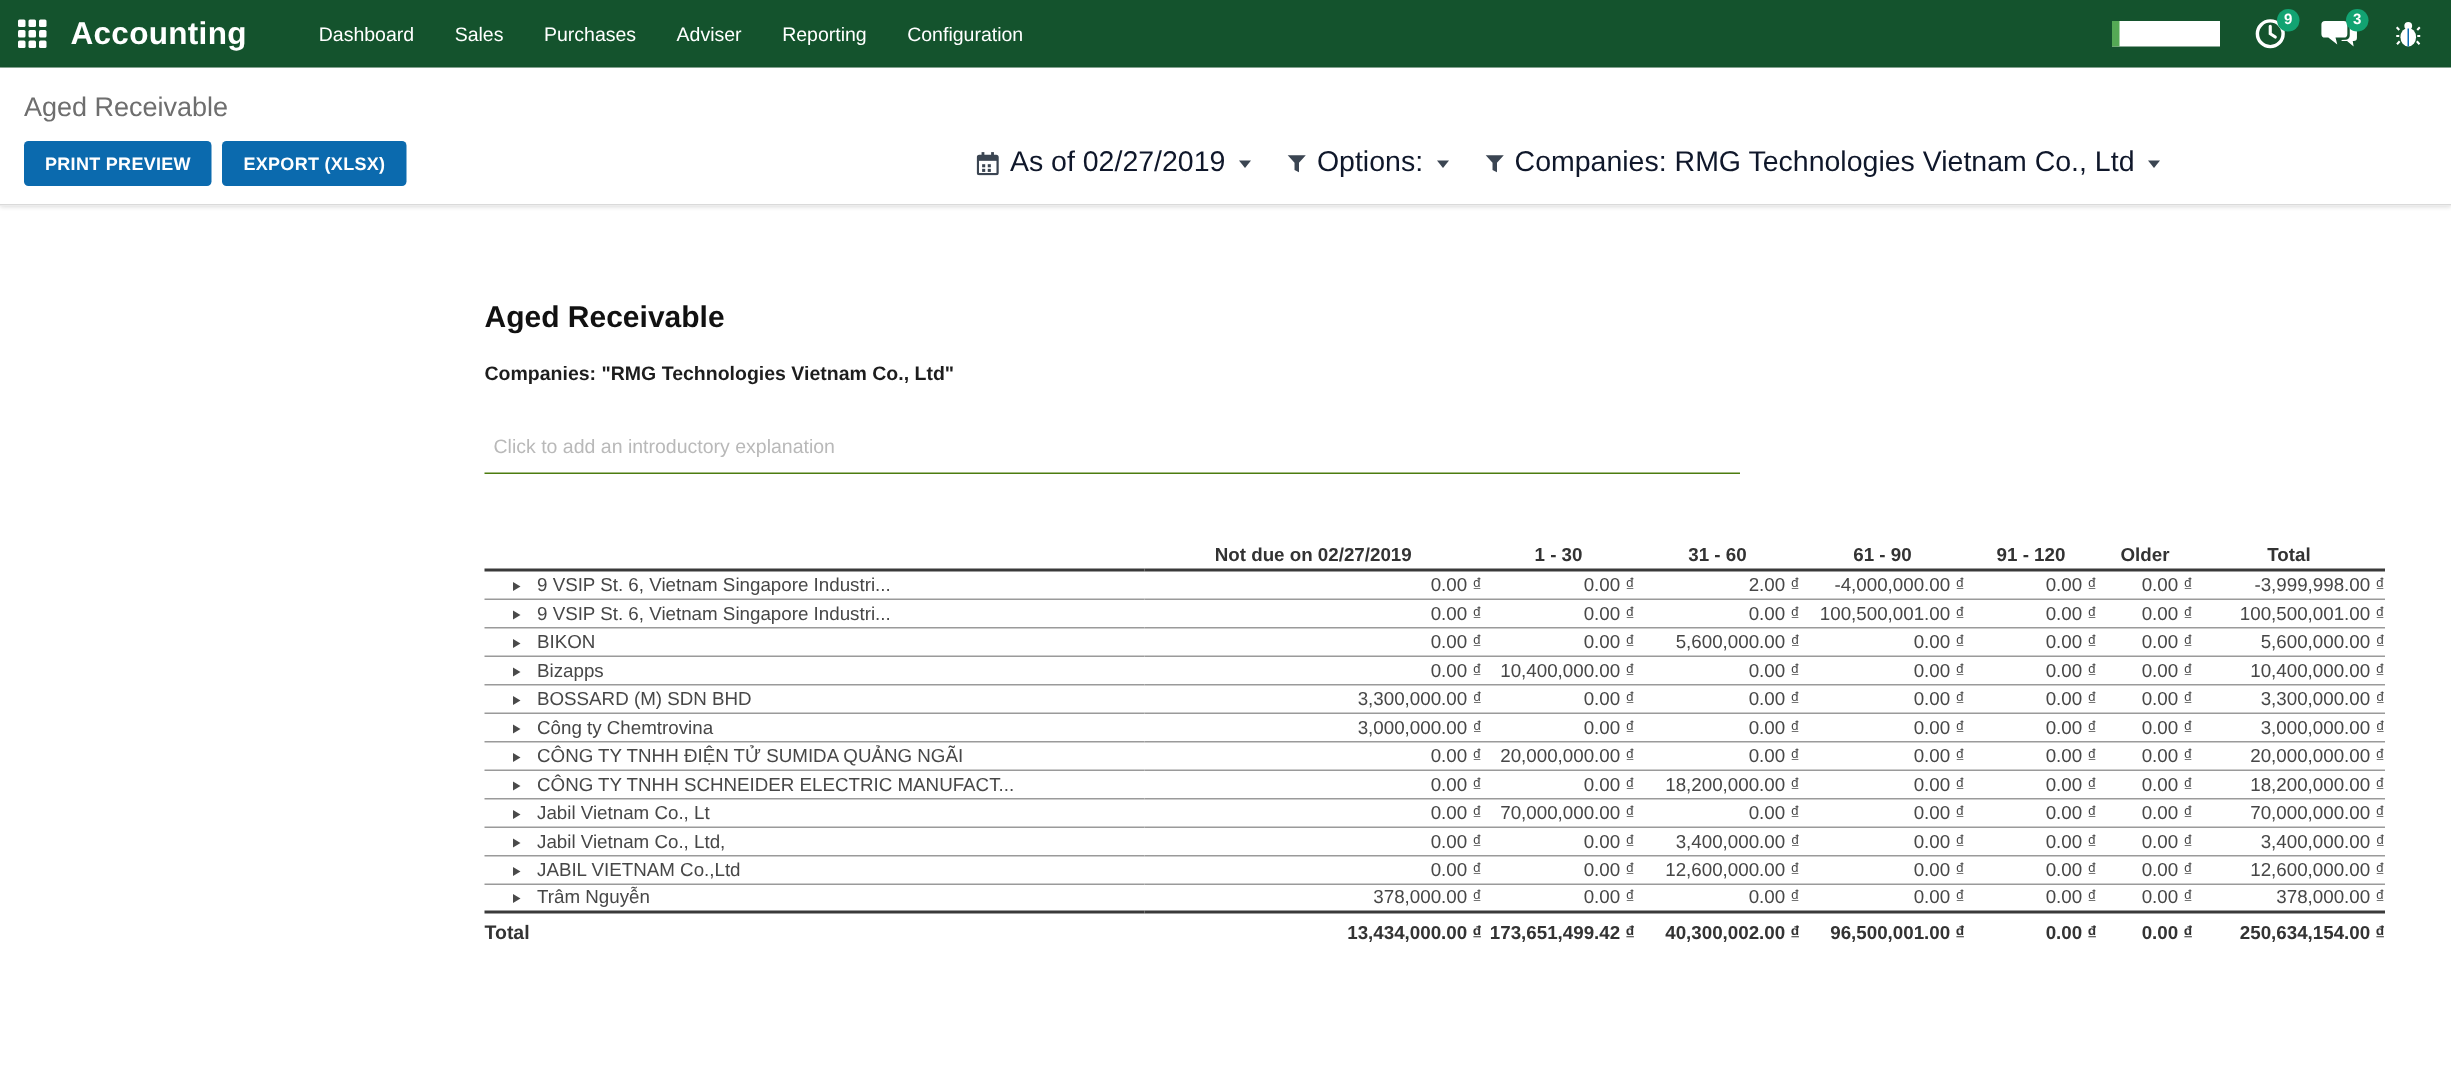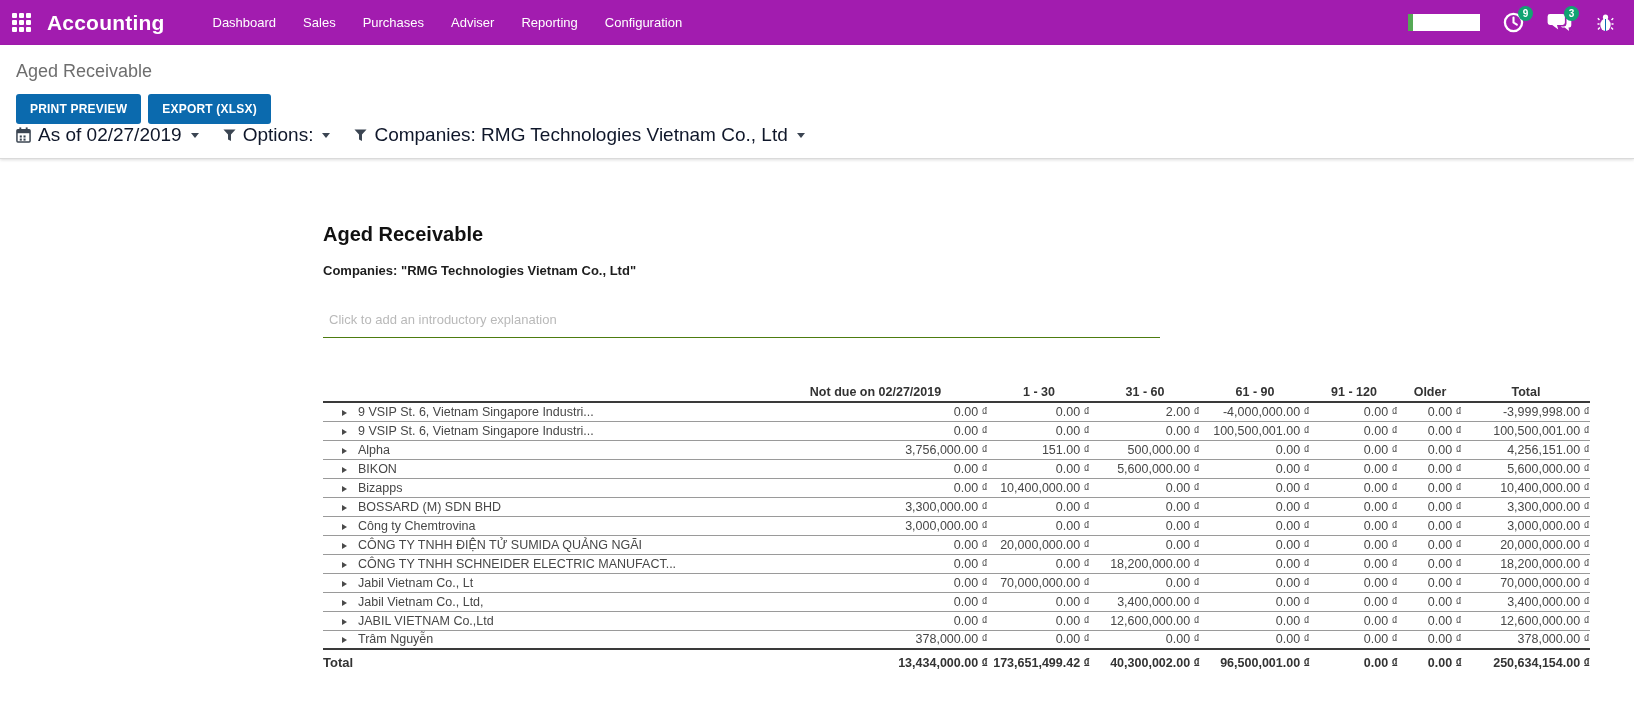--- a/index.html
+++ b/index.html
@@ -1,20 +1,20 @@
 <!DOCTYPE html>
 <html><head>
 <meta charset="utf-8">
 <style>
   * { box-sizing: border-box; margin: 0; padding: 0; }
   html, body { width: 1634px; height: 721px; overflow: hidden; background: #fff;
     font-family: "Liberation Sans", sans-serif; }
 
   
-  .navbar { height: 45px; background: #a21caf; display: flex; align-items: center;
+  .navbar { height: 45px; background: #14532d; display: flex; align-items: center;
     justify-content: space-between; padding: 0 16px 0 12px; }
   .nav-left { display: flex; align-items: center; }
   .apps-icon { display: grid; grid-template-columns: repeat(3, 5px); grid-gap: 2px;
     margin-right: 16px; cursor: pointer; }
   .apps-icon i { width: 5px; height: 5px; background: #fff; border-radius: 1px; display:block; }
   .brand { color: #fff; font-size: 21px; font-weight: bold; letter-spacing: .2px;
     margin-right: 48px; cursor: pointer; }
   .menu { display: flex; gap: 27px; }
   .menu a { color: #fff; font-size: 13px; text-decoration: none; cursor: pointer; }
   .nav-right { display: flex; align-items: center; gap: 20px; }
@@ -24,21 +24,21 @@
   .icon-wrap { position: relative; width: 26px; height: 26px; display: flex;
     align-items: center; justify-content: center; cursor: pointer; }
   .badge { position: absolute; top: -4px; right: -7px; background: #12a372; color: #fff;
     border-radius: 50%; width: 15px; height: 15px; font-size: 10px; line-height: 15px;
     text-align: center; font-weight: bold; }
 
   
   .control-bar { padding: 12px 16px 12px; border-bottom: 1px solid #dadada;
     box-shadow: 0 1px 3px rgba(0,0,0,.14); }
   .breadcrumb { color: #6e6e6e; font-size: 18px; margin: 4px 0 12px; cursor: pointer; }
-  .control-row { display: flex; justify-content: space-between; align-items: flex-start; flex-direction: column; }
+  .control-row { display: flex; justify-content: space-between; align-items: center; }
   .buttons { display: flex; gap: 7px; }
   .btn { background: #0b6aae; color: #fff; border: none; border-radius: 3px;
     font-weight: bold; font-size: 12px; padding: 8px 14px; cursor: pointer;
     font-family: inherit; letter-spacing: .2px; }
   .filters { display: flex; gap: 24px; align-items: center; margin-right: 178px; }
   .filter { display: flex; align-items: center; gap: 7px; color: #0f172a;
     font-size: 19px; font-weight: normal; cursor: pointer; white-space: nowrap; }
   .caret-down { width: 0; height: 0; border-left: 4px solid transparent;
     border-right: 4px solid transparent; border-top: 5px solid #3b4552; margin-left: 2px; }
 
@@ -211,32 +211,20 @@
     </td>
     <td class="amt">0.00 ₫</td>
     <td class="amt">0.00 ₫</td>
     <td class="amt">0.00 ₫</td>
     <td class="amt">100,500,001.00 ₫</td>
     <td class="amt">0.00 ₫</td>
     <td class="amt">0.00 ₫</td>
     <td class="amt">100,500,001.00 ₫</td>
   </tr>
 
-  <tr>
-    <td class="name-cell">
-      <span class="expander"></span><span>Alpha</span>
-    </td>
-    <td class="amt">3,756,000.00 ₫</td>
-    <td class="amt">151.00 ₫</td>
-    <td class="amt">500,000.00 ₫</td>
-    <td class="amt">0.00 ₫</td>
-    <td class="amt">0.00 ₫</td>
-    <td class="amt">0.00 ₫</td>
-    <td class="amt">4,256,151.00 ₫</td>
-  </tr>
 
   <tr>
     <td class="name-cell">
       <span class="expander"></span><span>BIKON</span>
     </td>
     <td class="amt">0.00 ₫</td>
     <td class="amt">0.00 ₫</td>
     <td class="amt">5,600,000.00 ₫</td>
     <td class="amt">0.00 ₫</td>
     <td class="amt">0.00 ₫</td>

